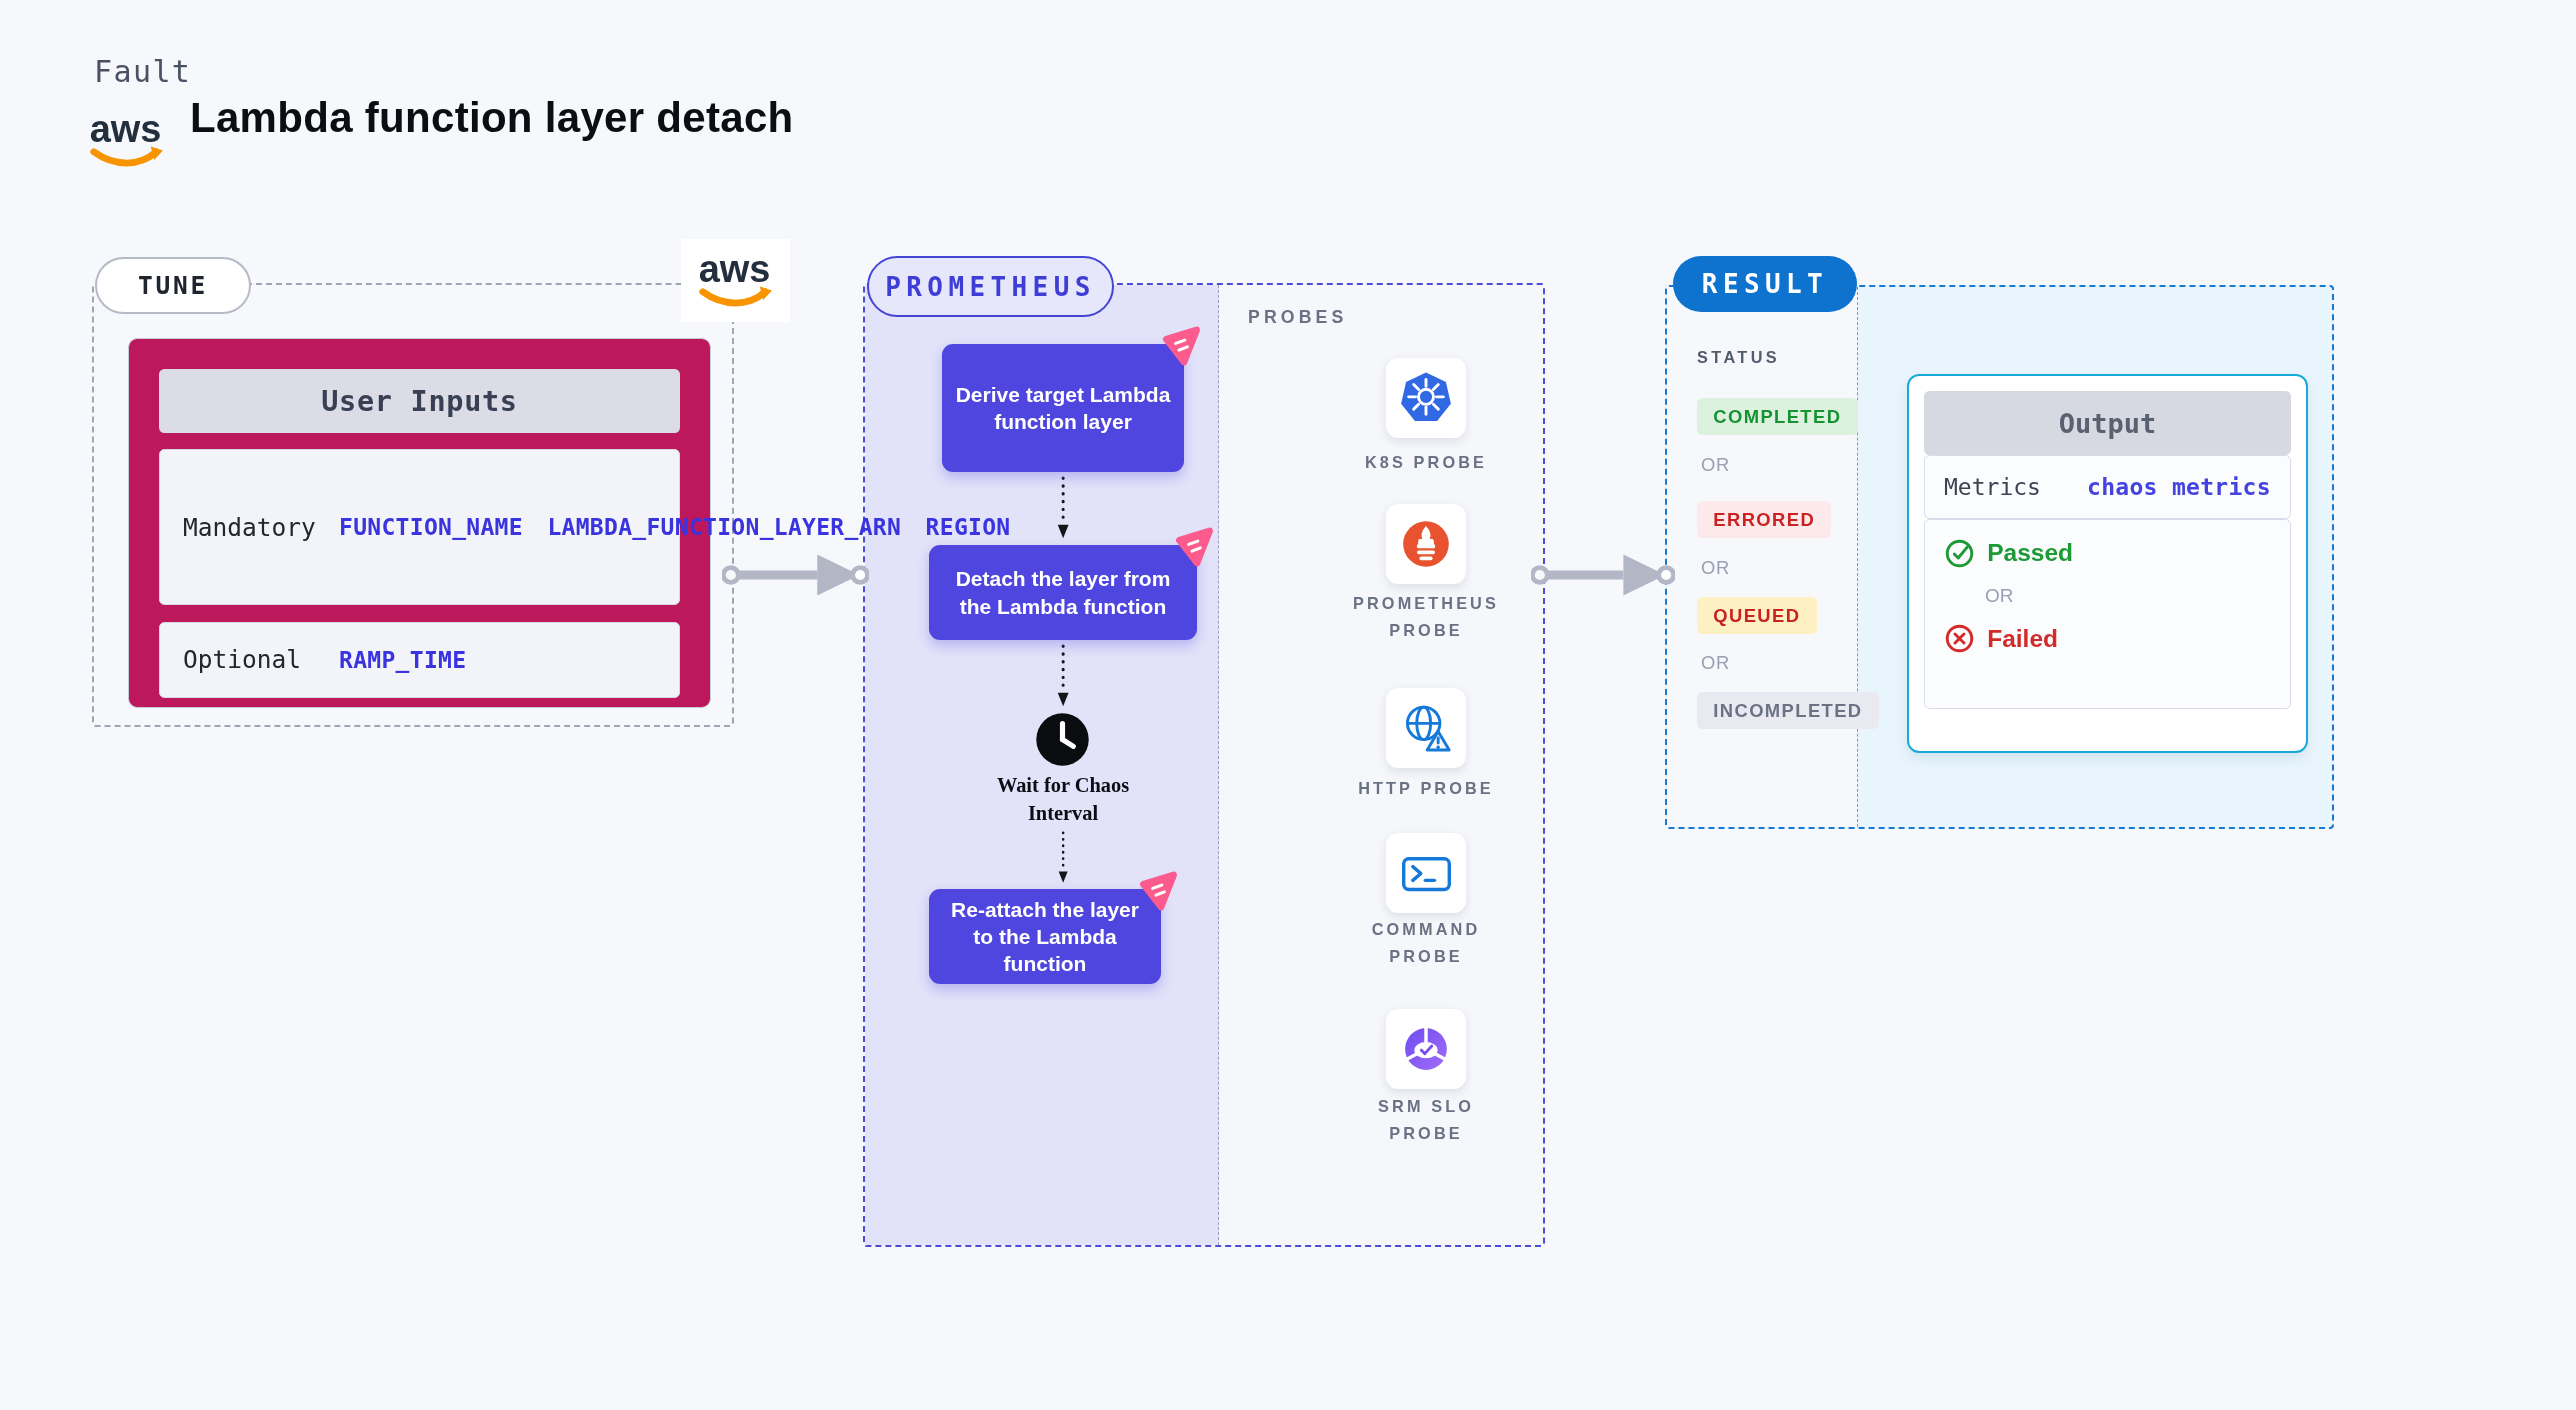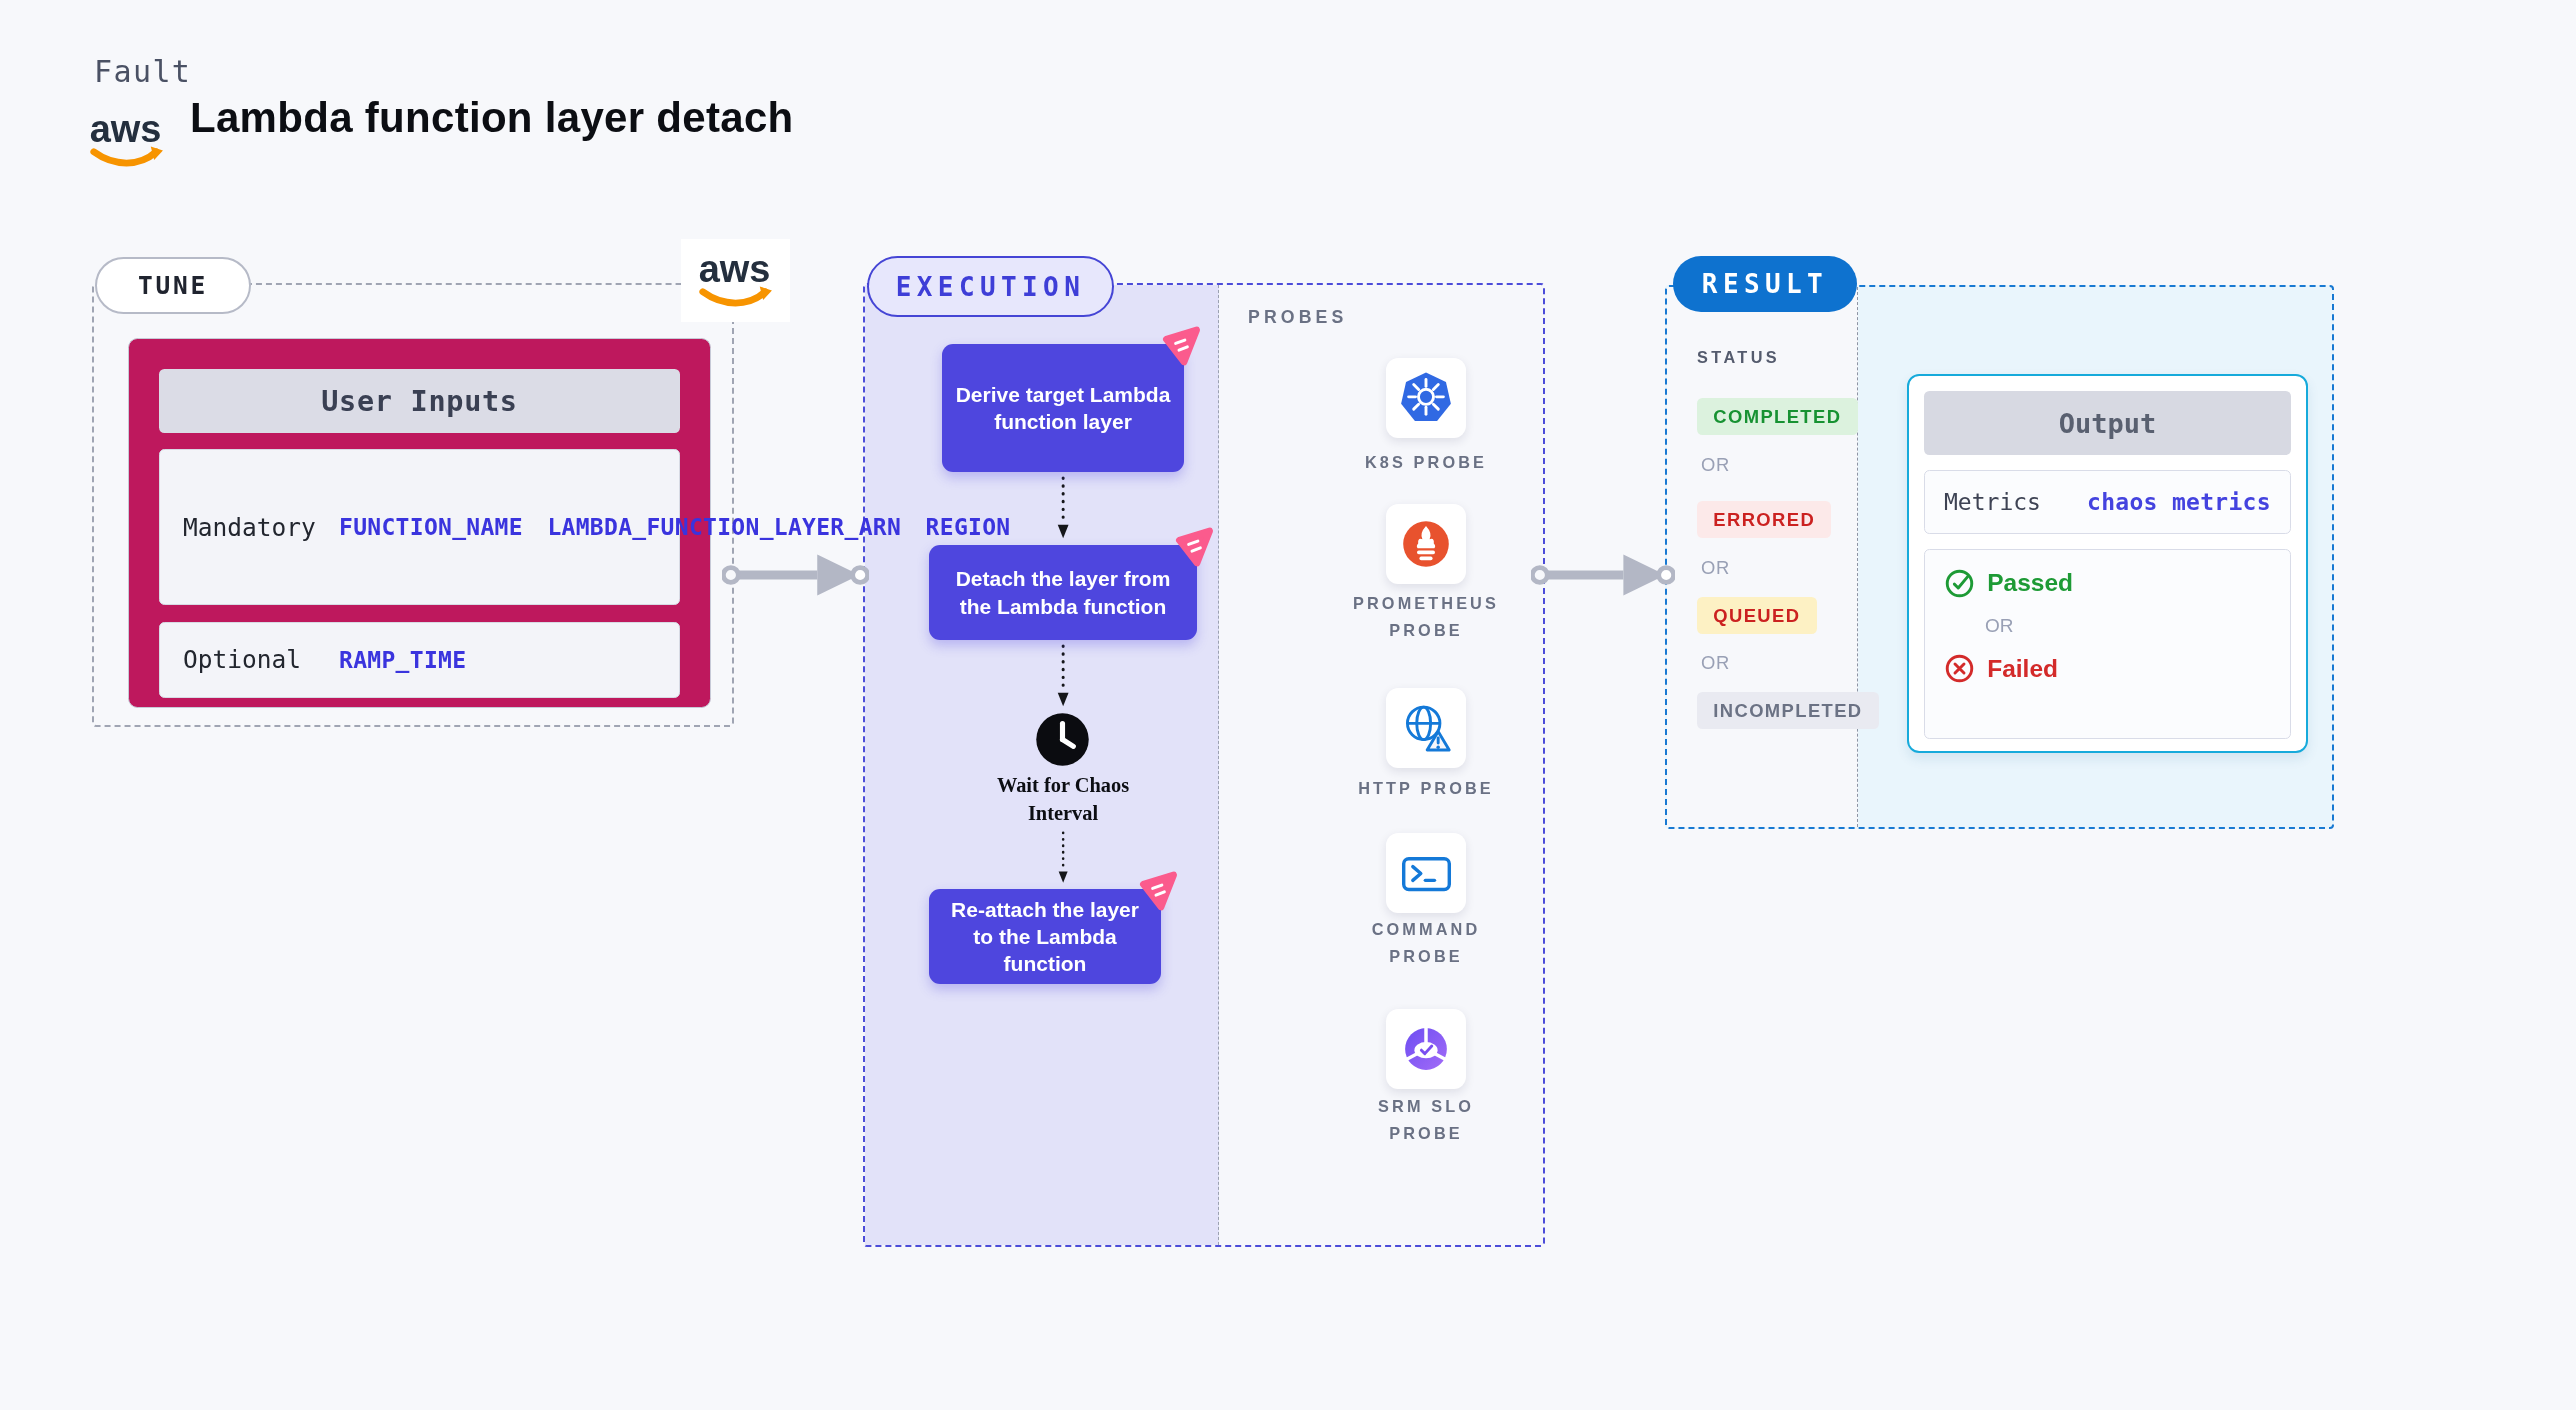--- a/index.html
+++ b/index.html
@@ -76,21 +76,21 @@
   .b-errored{top:501px;background:#fce9e9;color:#cb2120;}
   .b-queued{top:597px;background:#fdf1c4;color:#cb2120;}
   .b-incompleted{top:692px;background:#e9eaf1;color:#6b7284;}
   .or-status{position:absolute;left:1701px;font-size:18.4px;font-weight:500;color:#99a0b5;z-index:2;letter-spacing:0.7px;}
   .or1{top:454px;} .or2{top:557px;} .or3{top:652px;}
 
   .output-card{left:1907px;top:374px;width:401px;height:379px;background:#ffffff;border:2.7px solid #16aadb;
     border-radius:12.2px;padding:15px;box-sizing:border-box;box-shadow:0 5.4px 12.2px rgba(20,90,140,.10);z-index:2;}
   .output-header{height:64px;background:#d7d9e2;border-radius:5.4px;display:flex;align-items:center;justify-content:center;
     font-size:27px;font-weight:700;color:#596070;}
-  .output-row{margin-top:15px;border:1.4px solid #d9dce8;border-radius:5.4px;background:#fbfcfe;box-sizing:border-box;display:flex;}
+  .output-row{margin-top:0;border:1.4px solid #d9dce8;border-radius:5.4px;background:#fbfcfe;box-sizing:border-box;display:flex;}
   .metrics-row{height:64px;align-items:center;padding:0 0 0 19px;}
   .probe-results-row{height:190px;padding:17.7px 0 0 19px;}
   .out-label{width:143px;flex:none;font-size:23px;color:#3e4354;line-height:1.4;}
   .metrics-value{font-size:23px;font-weight:600;color:#4443df;letter-spacing:0.3px;}
   .pr-col{display:flex;flex-direction:column;}
   .pr-line{display:flex;align-items:center;gap:12.2px;}
   .passed-text{font-size:24.5px;font-weight:700;color:#1d9a35;}
   .failed-text{font-size:24.5px;font-weight:700;color:#d32a2a;}
   .or-output{margin:16.3px 0 16.3px 41px;font-size:19px;font-weight:500;color:#99a0b5;}
 </style>
@@ -138,21 +138,21 @@
 <svg class="abs connector" style="left:722px;top:549px;" width="147" height="52" viewBox="0 0 216 76">
   <line x1="22" y1="38" x2="140" y2="38" stroke="#b3b7c5" stroke-width="13"></line>
   <polygon points="140,8 140,68 202,38" fill="#b3b7c5"></polygon>
   <circle cx="13" cy="38" r="11" fill="#f7f8fb" stroke="#b3b7c5" stroke-width="7"></circle>
   <circle cx="203" cy="38" r="11" fill="#ffffff" stroke="#b3b7c5" stroke-width="7"></circle>
 </svg>
 
 <div class="abs exec-box">
   <div class="exec-flow-area"></div>
 </div>
-<div class="abs exec-pill mono">EXECUTION</div>
+<div class="abs exec-pill mono">PROMETHEUS</div>
 
 <div class="abs step-box step1">
   <span>Derive target Lambda function layer</span>
   <svg class="chaos-badge" viewBox="0 0 100 100">
     <path d="M14 34 L86 12 L56 88 Z" fill="#fb5b8d" stroke="#fb5b8d" stroke-width="16" stroke-linejoin="round"></path>
     <path d="M36 44 L58 36 M44 60 L64 52" stroke="#ffffff" stroke-width="7" stroke-linecap="round" fill="none"></path>
   </svg>
 </div>
 
 <svg class="abs dot-arrow" style="left:1055px;top:476px;" viewBox="0 0 24 96">

